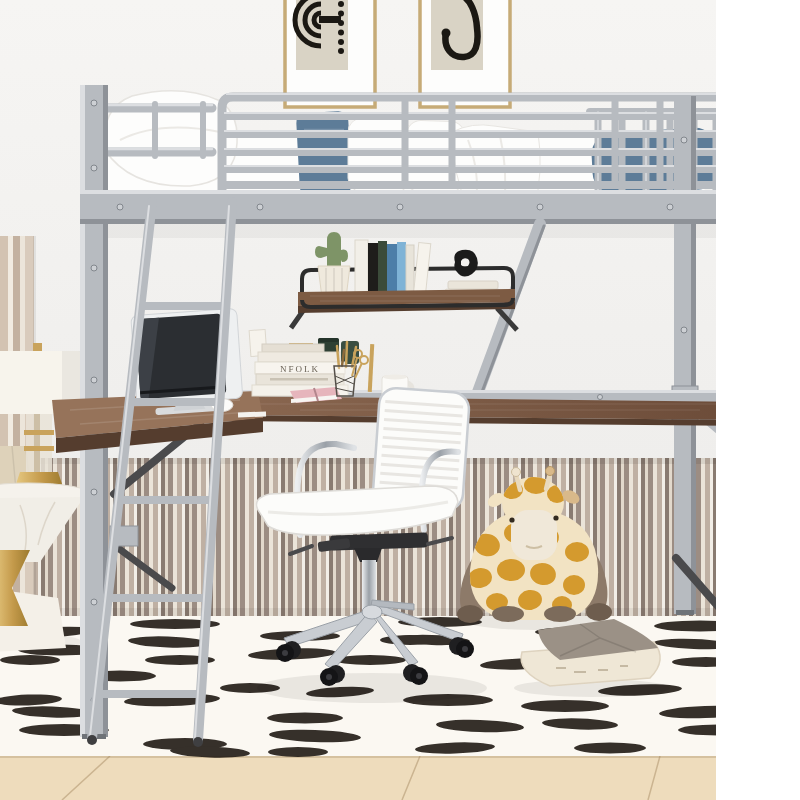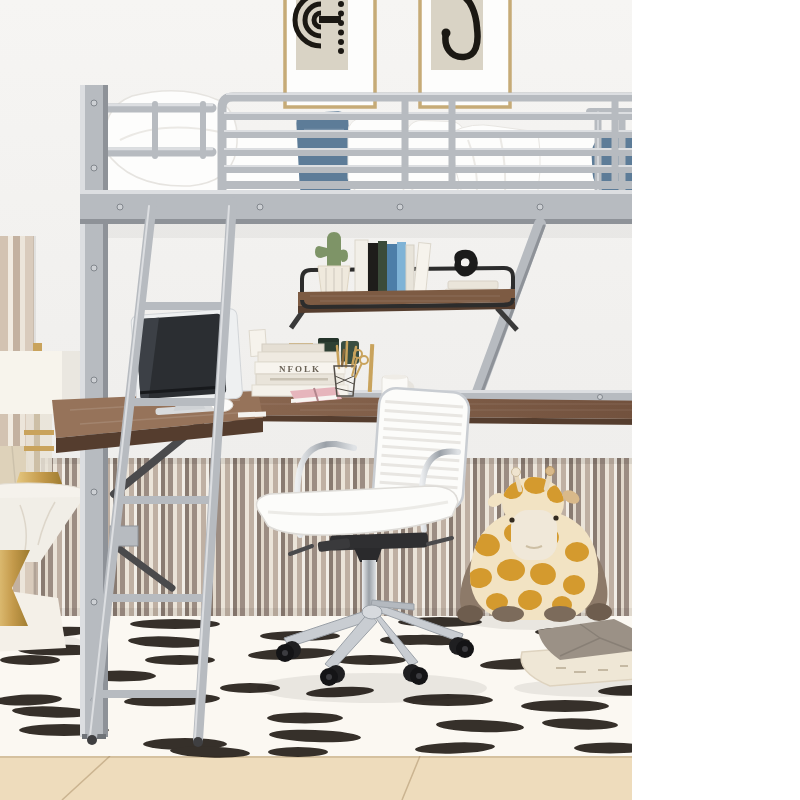--- a/index.html
+++ b/index.html
@@ -1,16 +1,16 @@
 <!DOCTYPE html>
 <html style="--wall: #f4f3f1; --rug: #fbf8f2; --rug-dash: #241e18; --floor-wood: #eedcbc; --metal: #b7bbc0; --metal-dark: #8e9298; --metal-light: #dcdee1; --ink: #1b1813; --wood: #7d5b43; --wood-dark: #553d2e; --denim: #5d7c98; --gold: #c9a35c; --frame-gold: #c6ab77; --soft-white: #fdfdfc; --chair-white: #fcfcfa; --chrome: #c3c7cc; --screen: #2b2e32; --giraffe-gold: #d49a2e; --giraffe-cream: #f2e3c3; --giraffe-limb: #8d7a69; --pillow-gray: #9b9186; --pillow-cream: #efe7d6; --cactus: #7e9467; --jar-green: #2e4034; --book-pink: #e6b5bc;"><head>
 <meta charset="utf-8">
 <style>
   html,body{margin:0;padding:0;background:#ffffff;}
-  .stage{position:relative;width:632px;height:800px;overflow:hidden;font-family:"Liberation Sans",sans-serif;font-weight:bold;}
+  .stage{position:relative;width:716px;height:800px;overflow:hidden;font-family:"Liberation Sans",sans-serif;}
   svg{display:block;} .f-rug{fill:var(--rug)} .f-floor{fill:var(--floor-wood)}
   .f-metal{fill:var(--metal)} .f-metal-d{fill:var(--metal-dark)} .f-metal-l{fill:var(--metal-light)}
   .s-metal{stroke:var(--metal)} .s-metal-d{stroke:var(--metal-dark)} .s-metal-l{stroke:var(--metal-light)}
   .f-ink{fill:var(--ink)} .s-ink{stroke:var(--ink)}
   .f-wood{fill:var(--wood)} .f-wood-d{fill:var(--wood-dark)}
   .f-denim{fill:var(--denim)}
   .f-white{fill:var(--soft-white)}
   .f-dash{fill:var(--rug-dash)}
   .s-gold{stroke:var(--gold)} .f-gold{fill:var(--gold)}
   .s-framegold{stroke:var(--frame-gold)}

